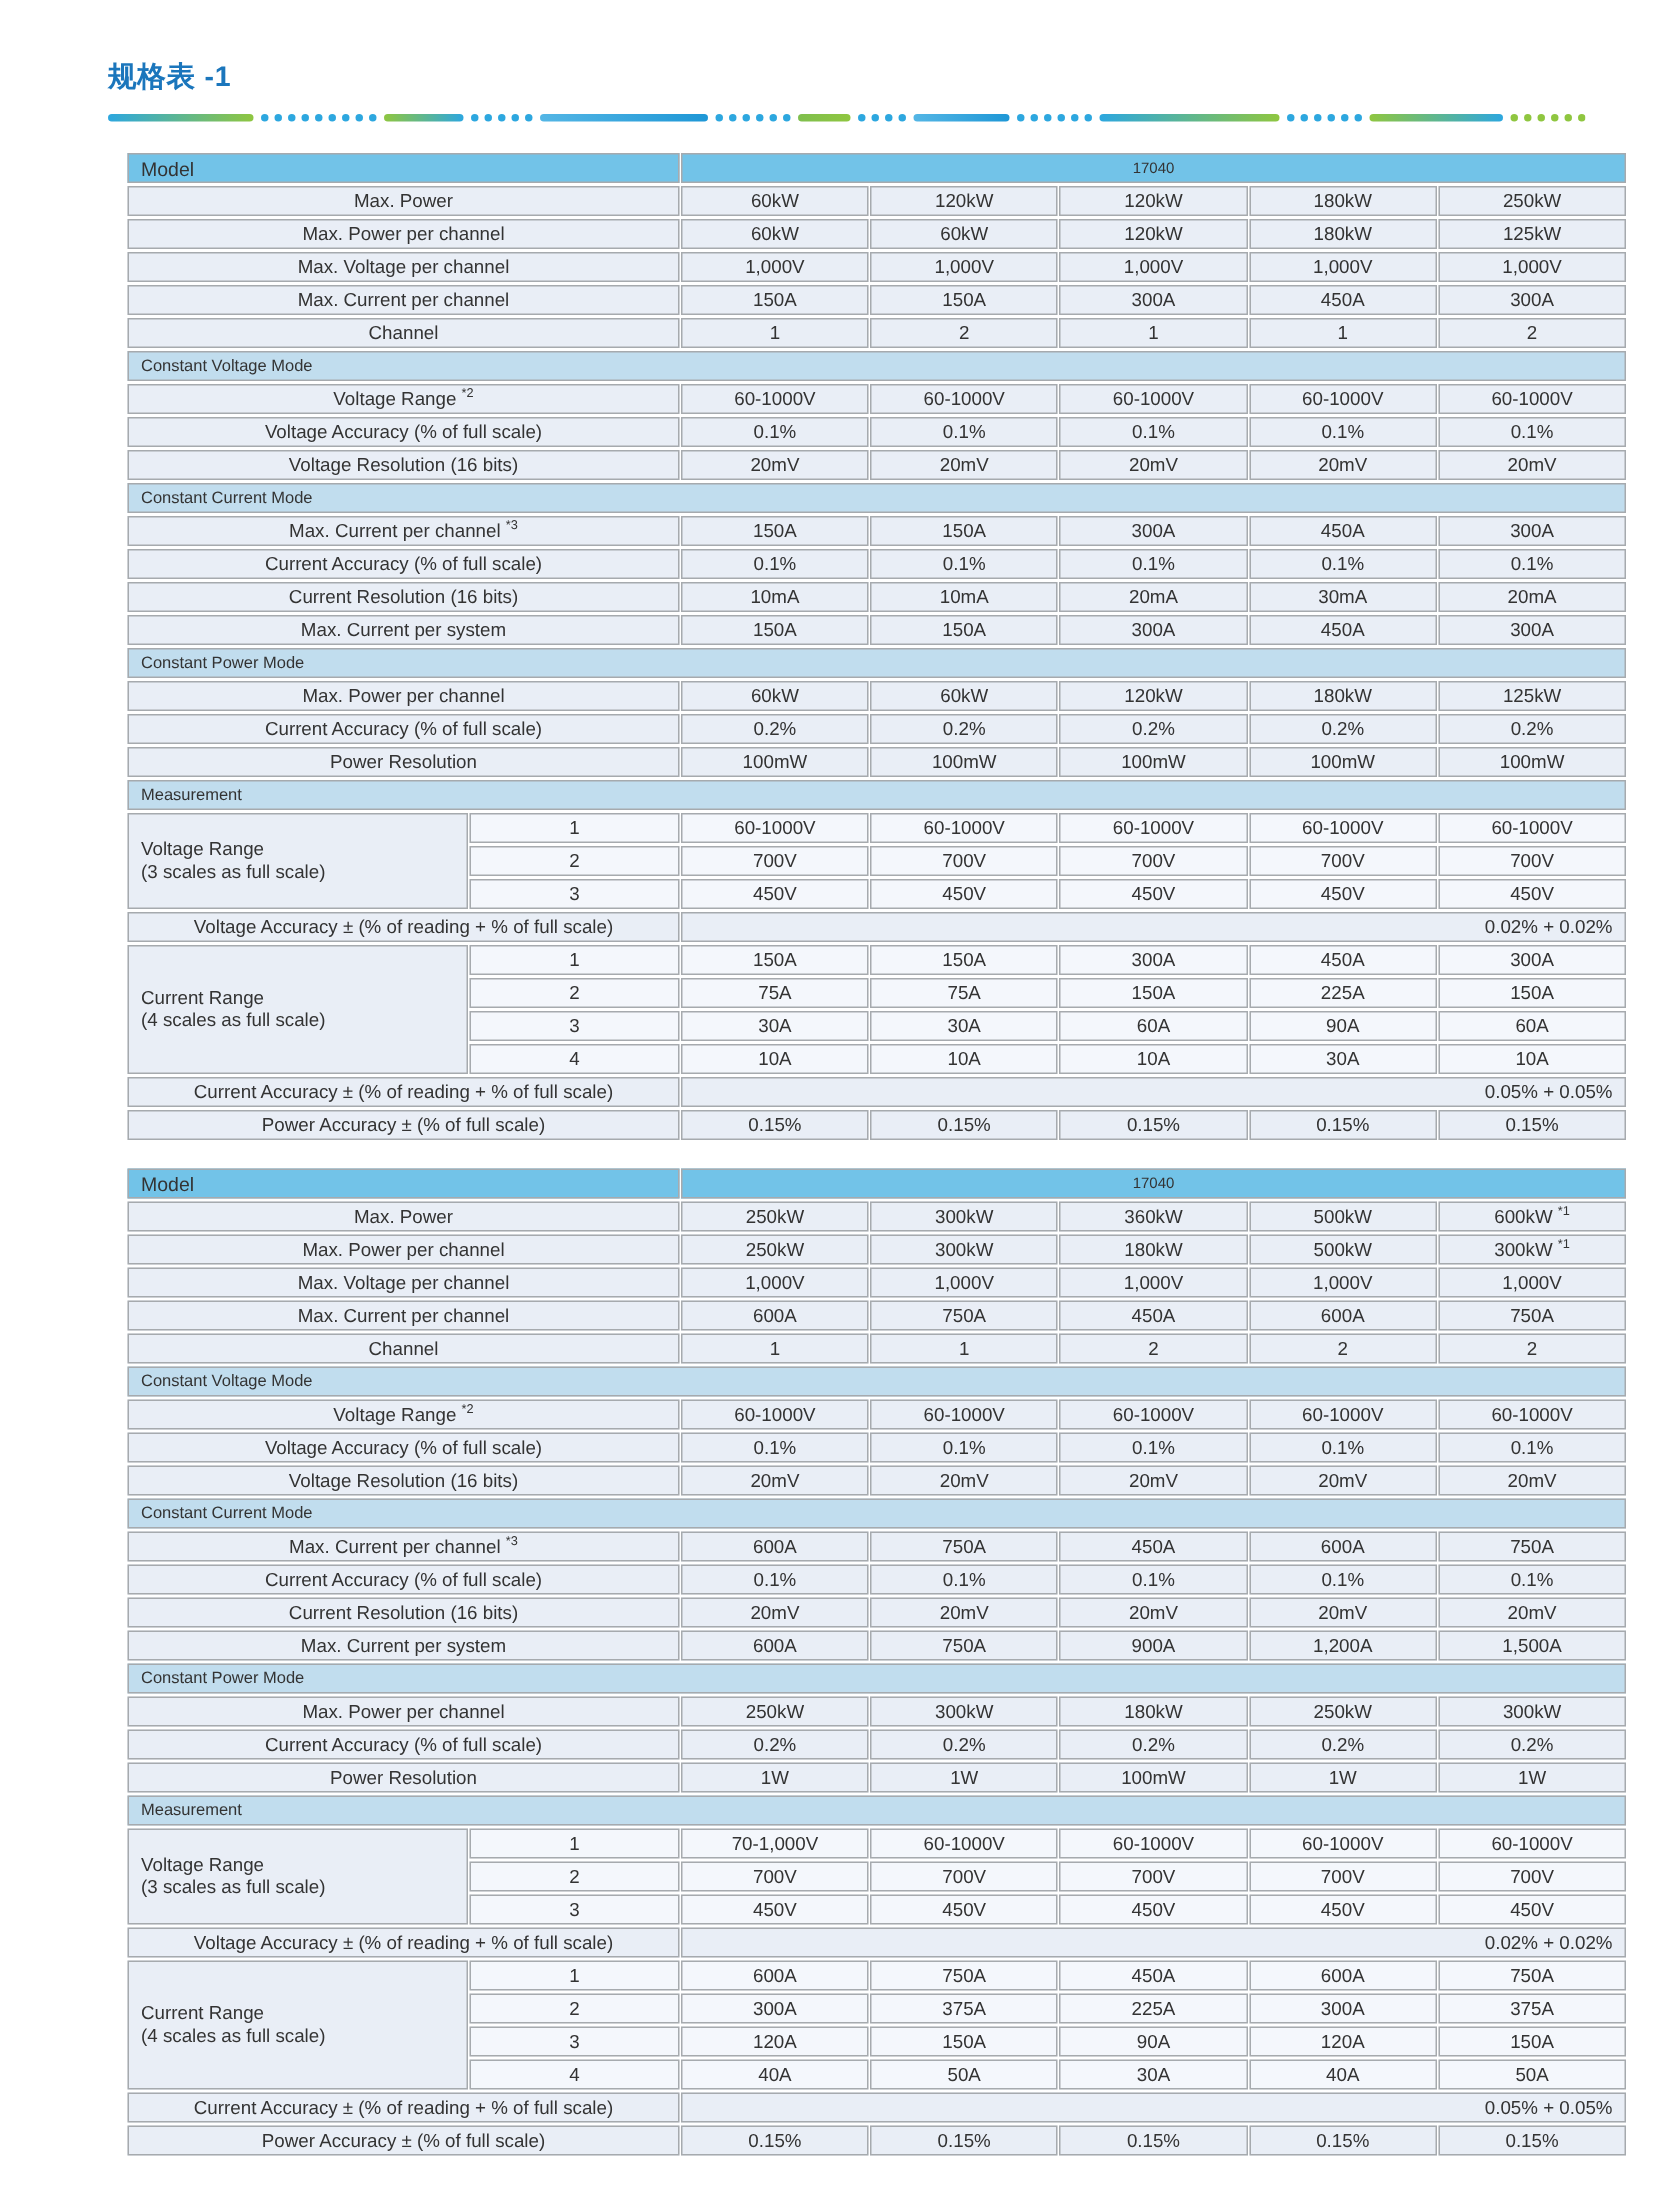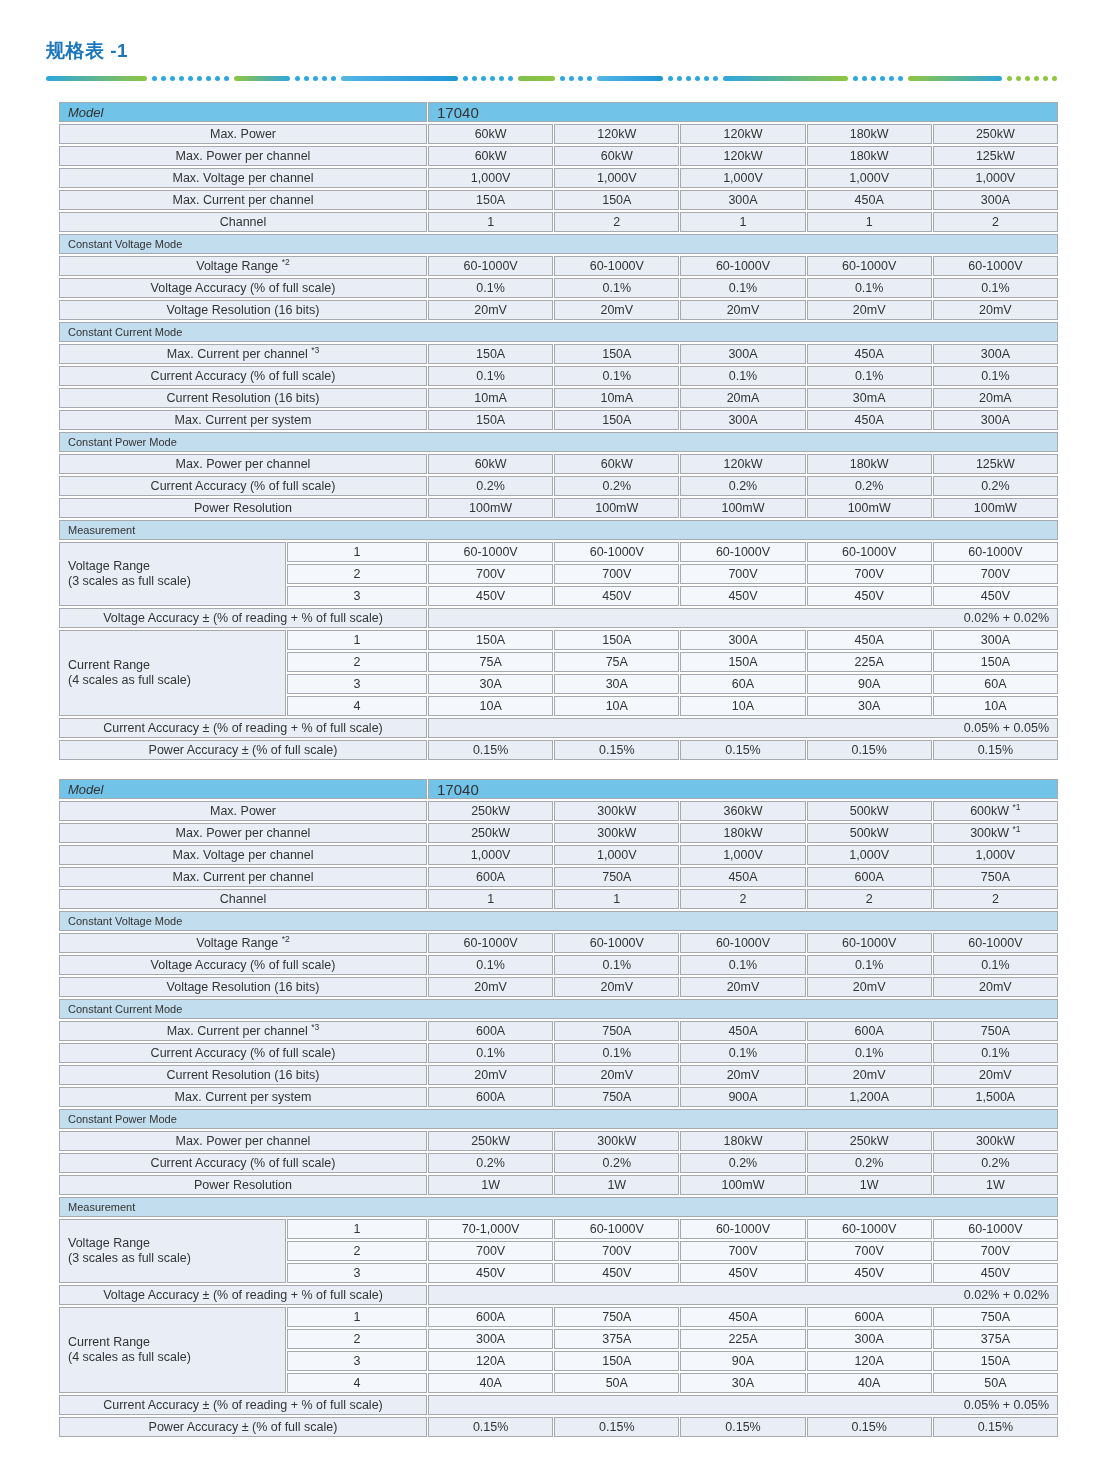--- a/index.html
+++ b/index.html
@@ -11,21 +11,21 @@
     --title-blue:#1b76bc;
     --text:#333333;
   }
   *{box-sizing:border-box;}
   html,body{margin:0;padding:0;background:#ffffff;}
   body{
     width:1102px;height:1470px;
     font-family:"Liberation Sans","DejaVu Sans",sans-serif;
     color:var(--text);
   }
-  .page{padding:38px 45px 0 46px;}
+  .page{padding:38px 45px 0 72px;}
   .title{
     color:var(--title-blue);
     font-size:19px;font-weight:bold;
     letter-spacing:0.5px;
     margin:0 0 10px 0;
   }
   .separator{
     display:flex;align-items:center;gap:5px;
     height:8px;margin:0 0 18px 0;overflow:hidden;
   }
@@ -50,25 +50,25 @@
   table.spec-table td{
     border:1px solid var(--border-gray);
     padding:1.5px 8px;
     line-height:15px;
     height:18px;
     overflow:hidden;
     white-space:nowrap;
   }
   td.model-label{
     background:var(--header-blue);
-    text-align:left;font-size:13px;font-style:italic;
+    text-align:left;font-size:13px;
   }
   td.model-value{
     background:var(--header-blue);
-    font-size:15px;
+    text-align:center;font-size:10px;
   }
   td.section{
     background:var(--section-blue);
     text-align:left;font-size:11px;
   }
   td.lbl{
     background:var(--row-blue);
     text-align:center;
   }
   td.group-lbl{

